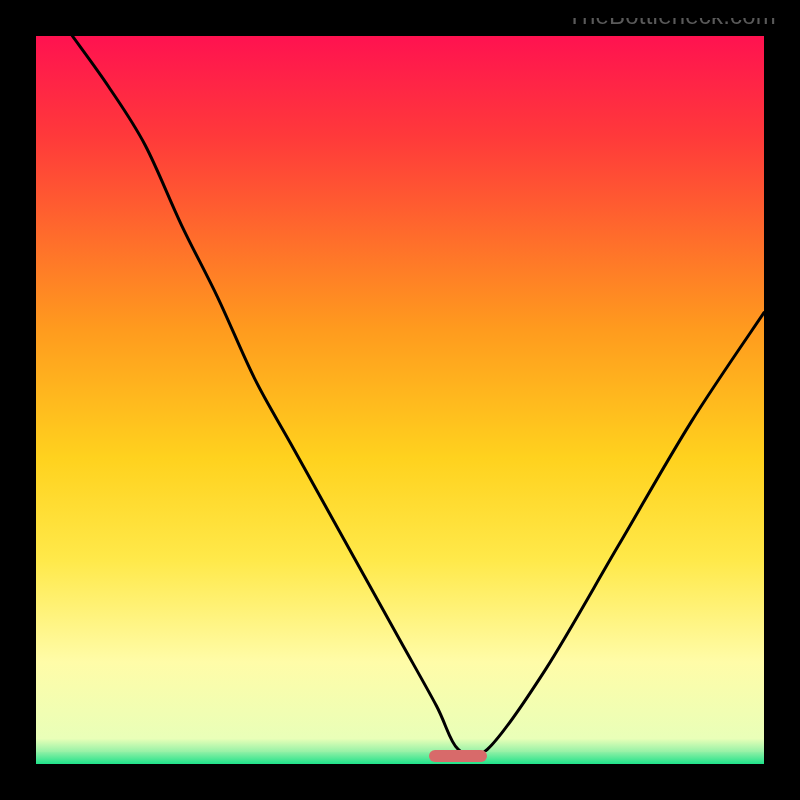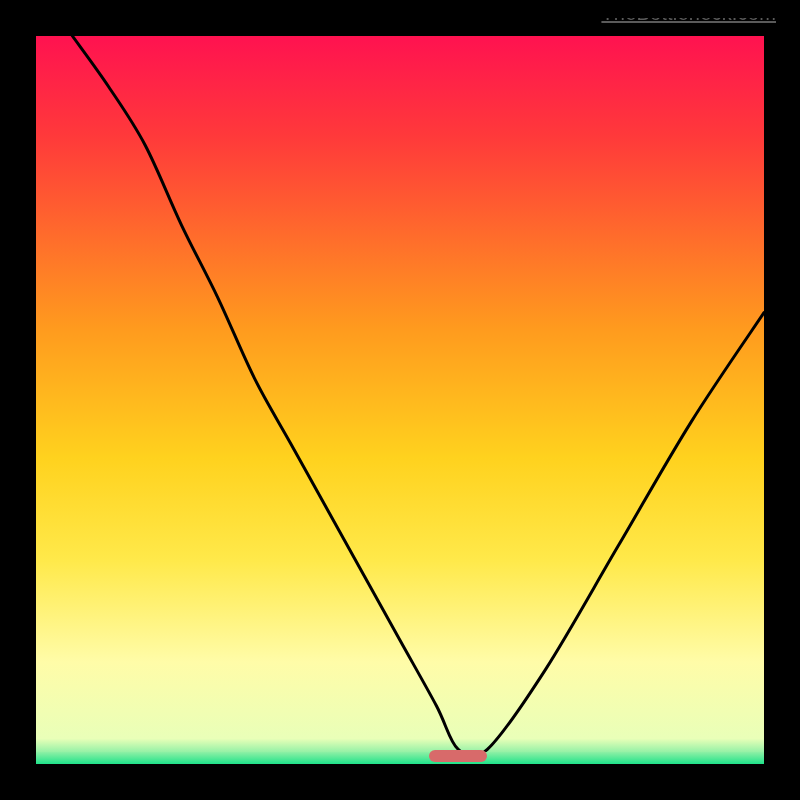--- a/index.html
+++ b/index.html
@@ -45,25 +45,24 @@
   .marker {
     position: absolute;
     background: #d86a6a;
     height: 12px;
     border-radius: 6px;
   }
   .watermark {
     position: absolute;
     top: 2px;
     right: 24px;
-    font-size: 20px;
+    font-size: 24px;
     color: #5a5a5a;
     letter-spacing: 0.2px;
     user-select: none;
-    text-decoration: underline;
   }
 </style>
 </head>
 <body>
 
 <div class="watermark">TheBottleneck.com</div>
 
 <div class="frame" style="border-color: rgb(0, 0, 0);">
   <div class="plot-area">
     <svg class="gradient" viewBox="0 0 100 100" preserveAspectRatio="none">

